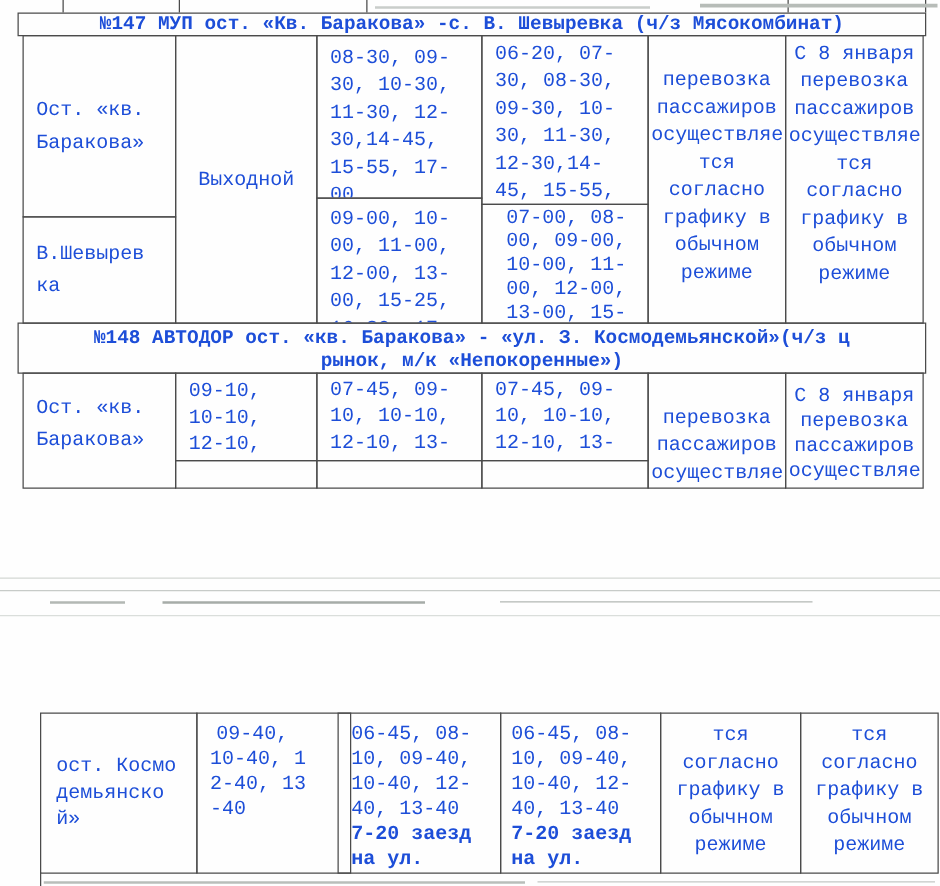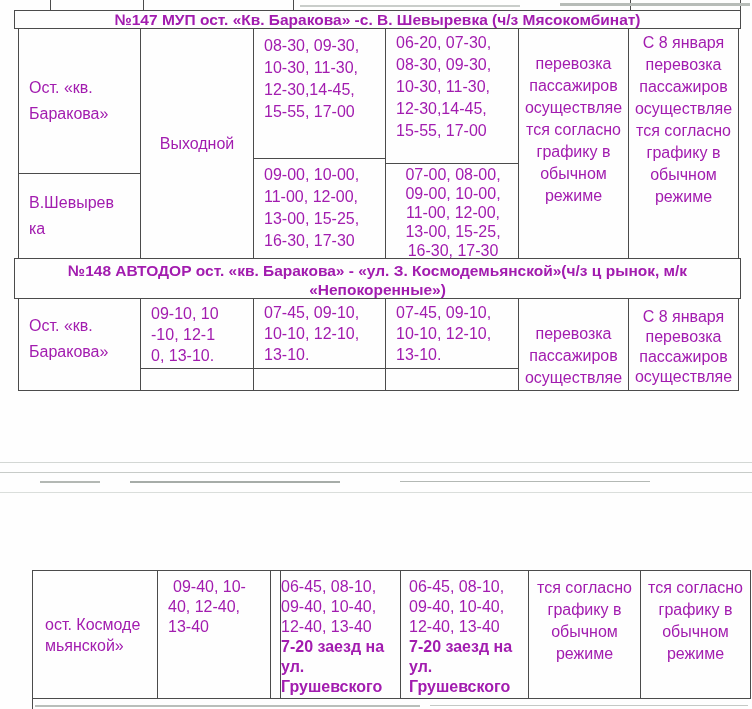--- a/index.html
+++ b/index.html
@@ -1,18 +1,18 @@
 <!DOCTYPE html>
 <html><head>
 <meta charset="utf-8">
 <style>
   html,body { margin:0; padding:0; background:#ffffff; }
   #page {
     position:relative; width:752px; height:709px; background:#fefefe;
-    font-family:Liberation Sans, sans-serif; color:#a21caf; overflow:hidden;
+    font-family:Liberation Mono, monospace; color:#1d4ed8; overflow:hidden;
   }
   .cell {
     position:absolute; box-sizing:border-box; border:1px solid #4b4b4b;
     font-size:16px; line-height:22px; padding:2px 6px; overflow:hidden;
     background:transparent;
   }
   .hdr  { font-weight:bold; text-align:center; font-size:15.5px; }
   .hctr { text-align:center; }
   .vmid { display:flex; align-items:center; }
   .times { padding:3px 8px 0 10px; }

